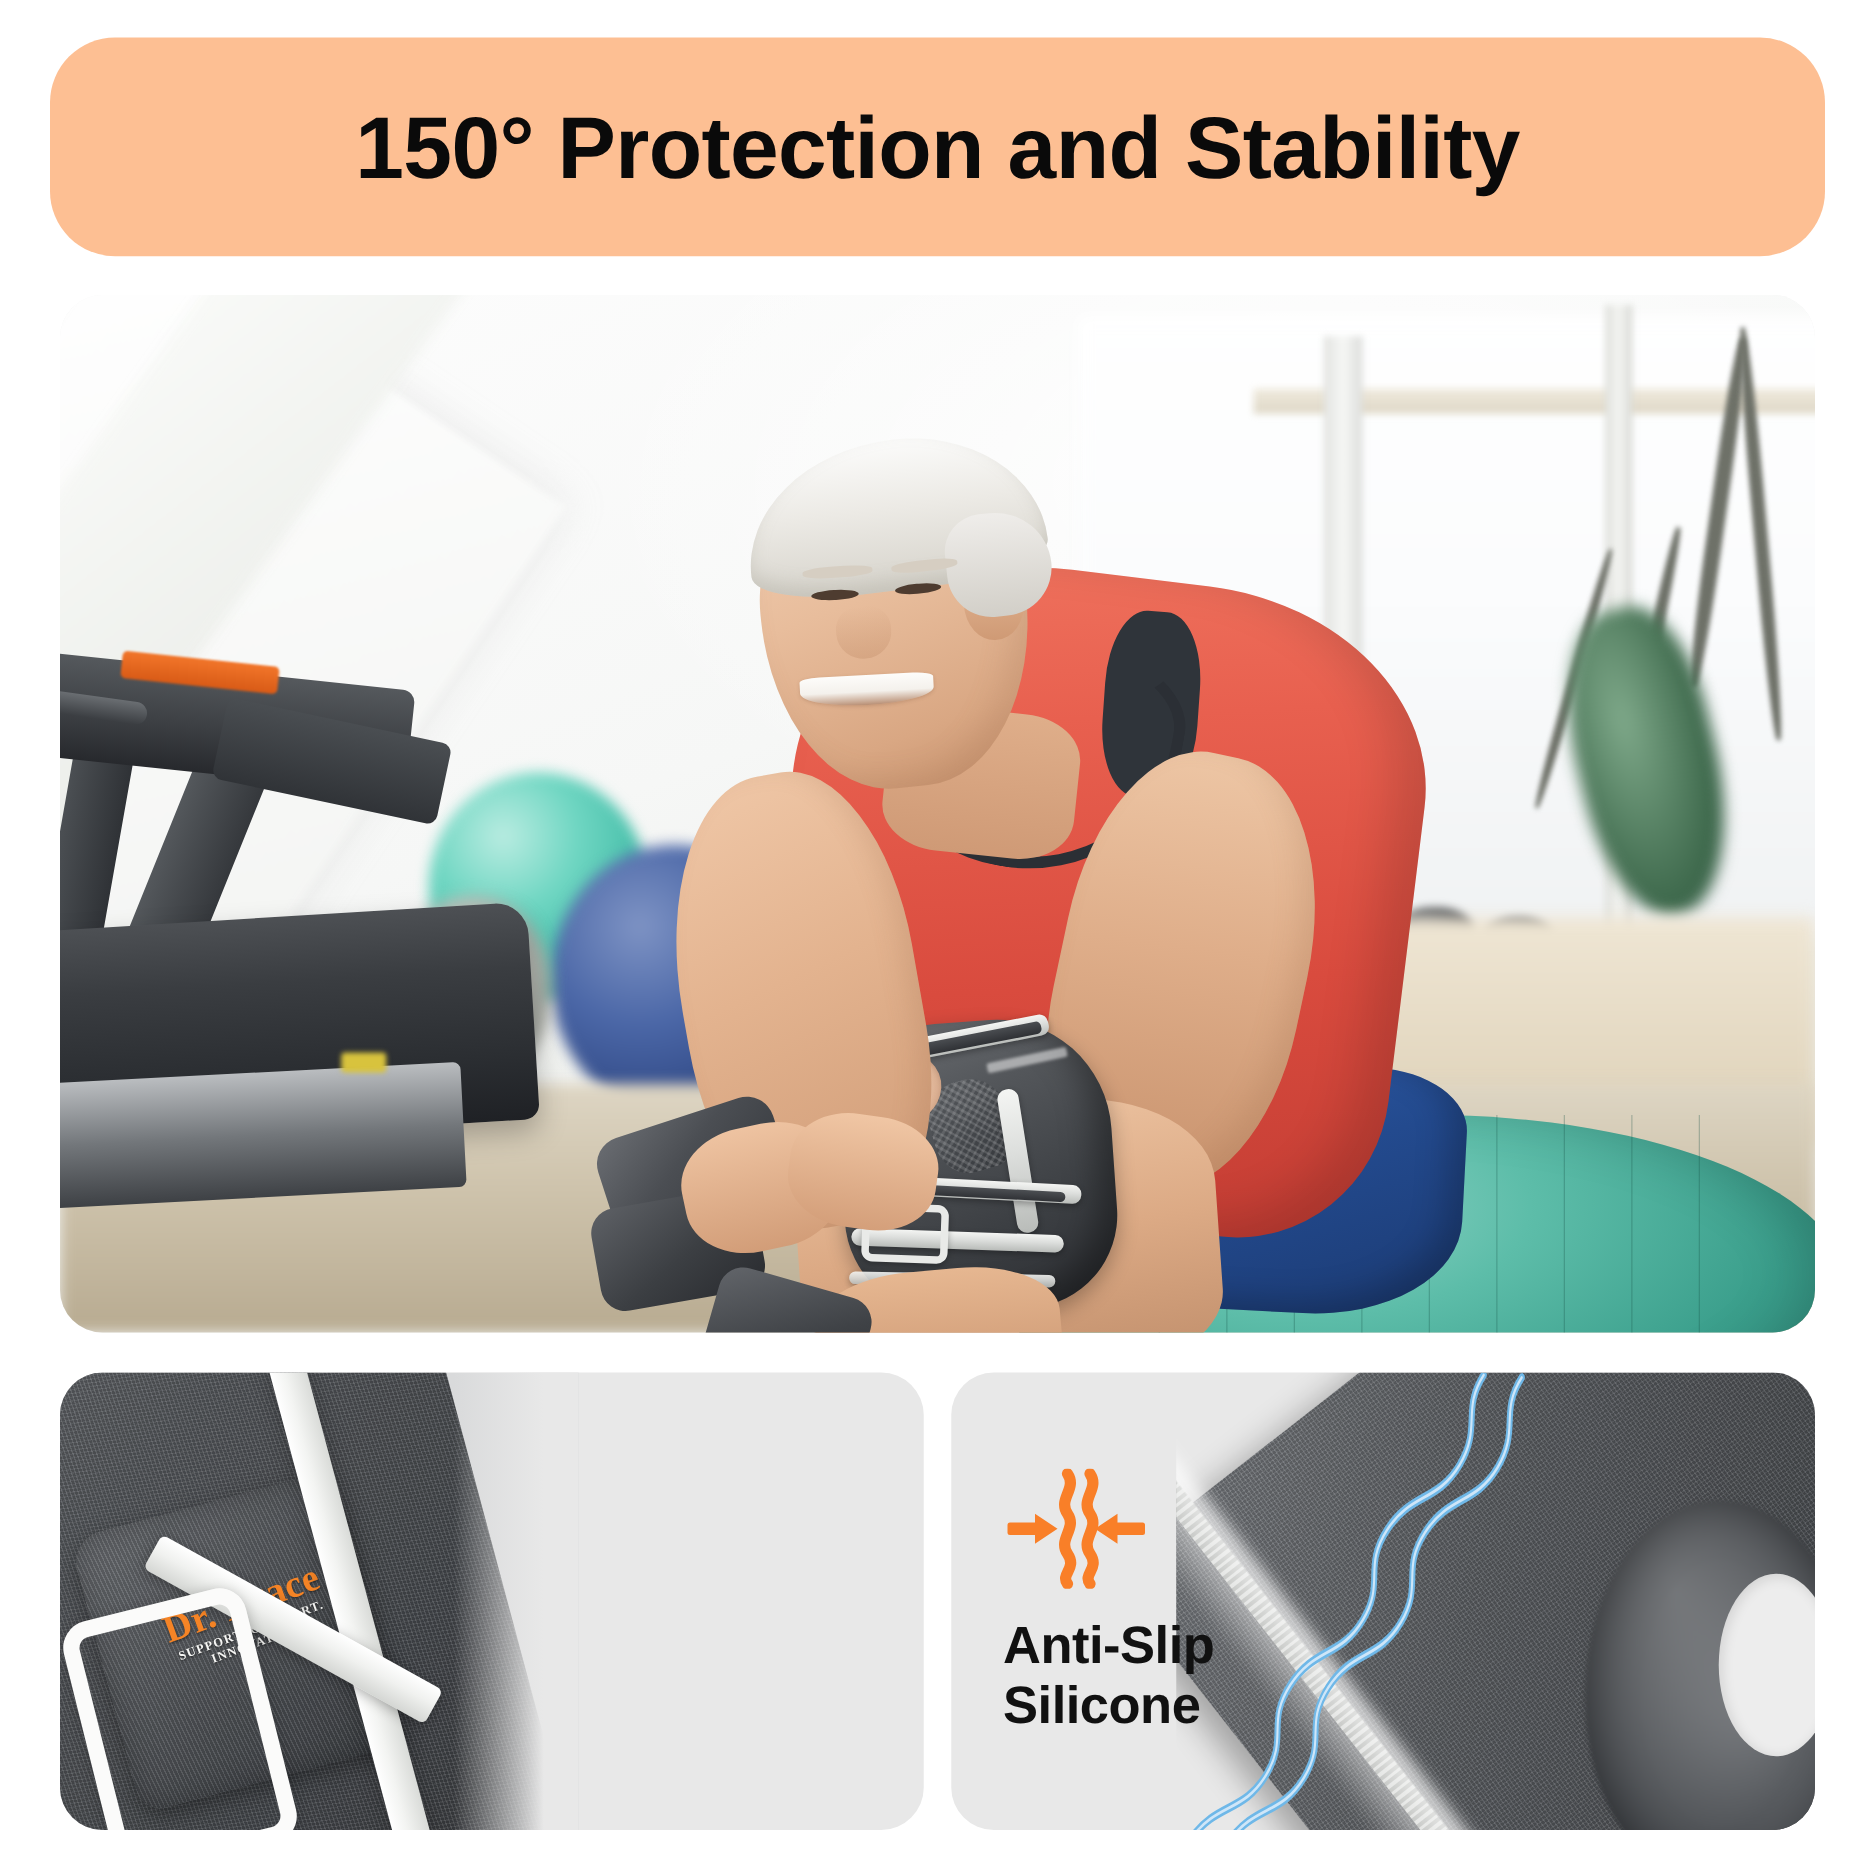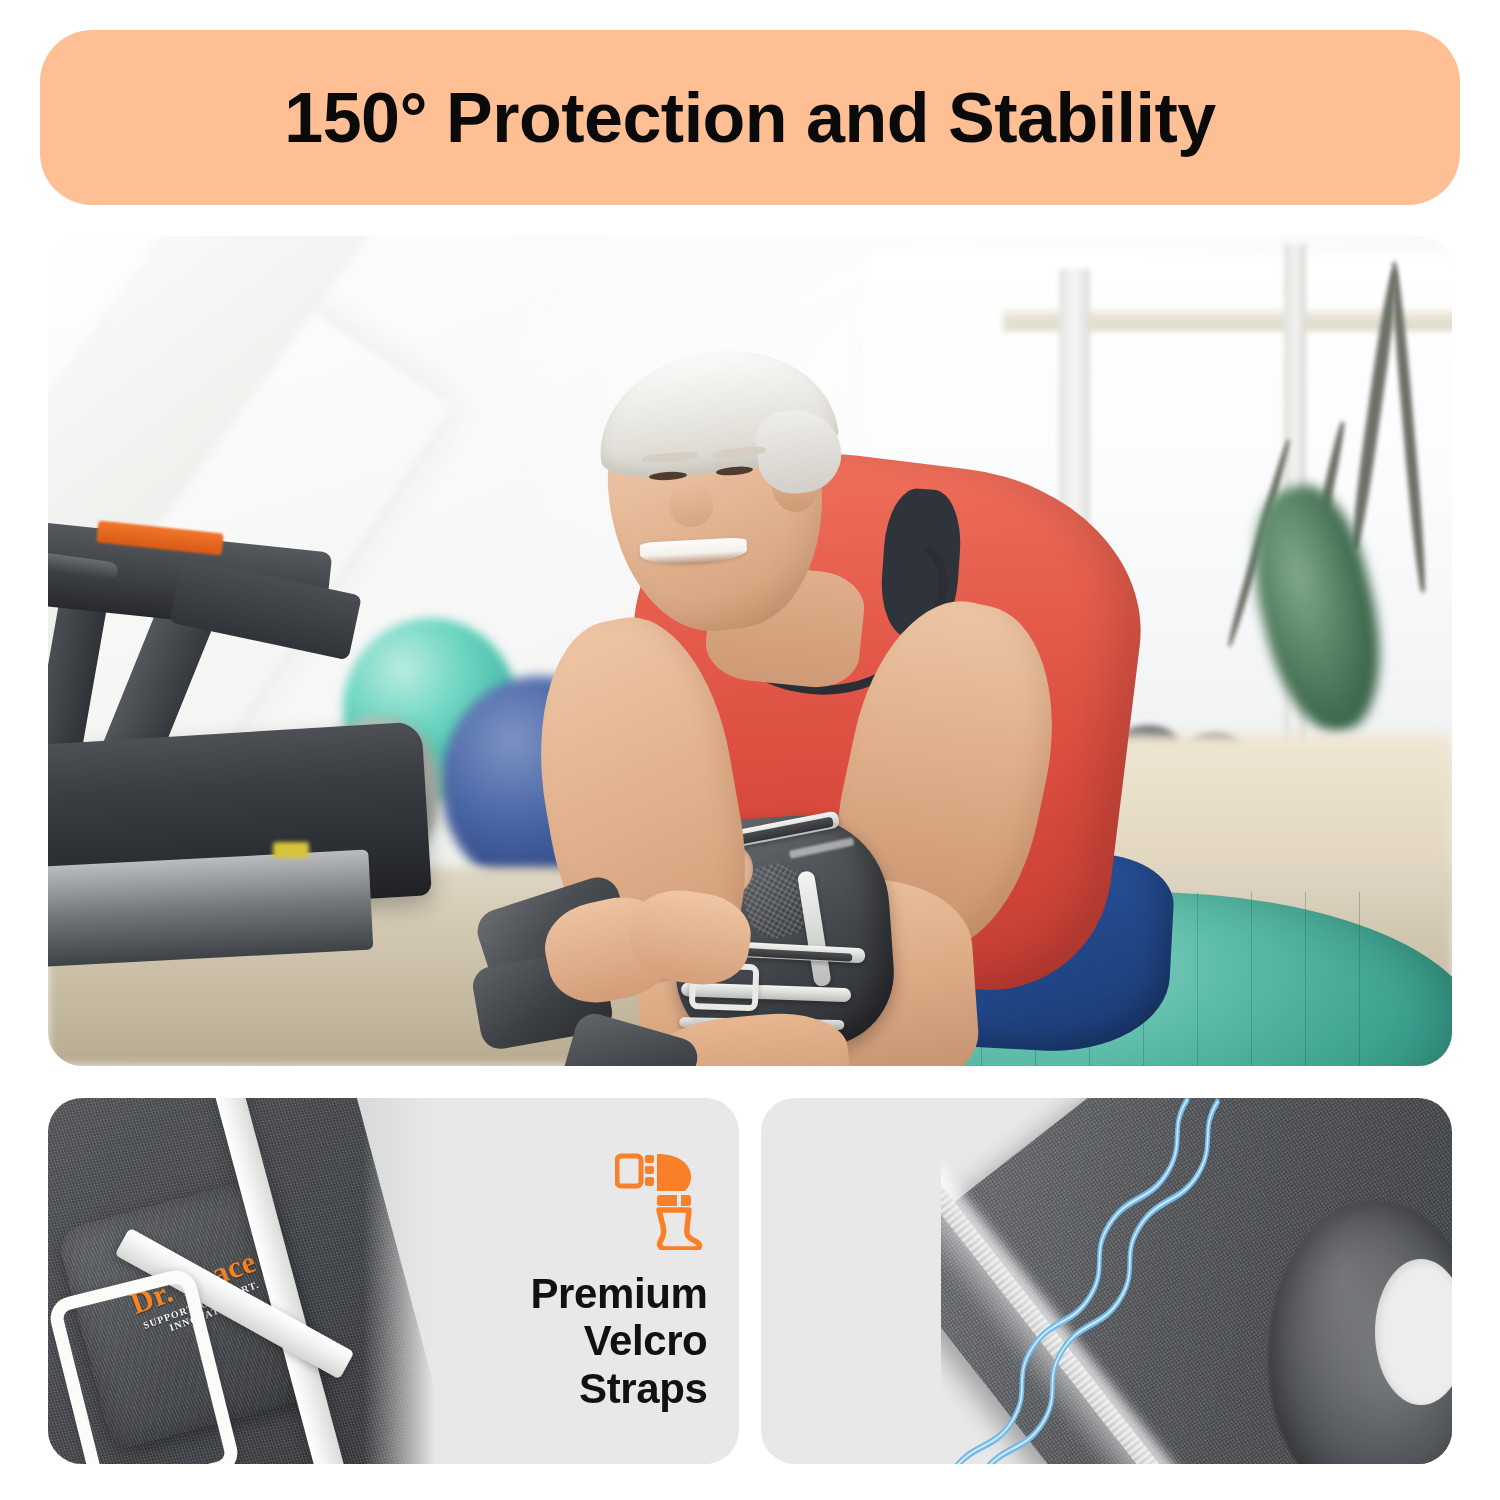--- a/index.html
+++ b/index.html
@@ -892,45 +892,20 @@
       <div class="logo-wrap">
         <div class="logo-brand">Dr. Brace</div>
         <div class="logo-tagline">SUPPORT. COMFORT. INNOVATION</div>
       </div>
       <div class="white-strap-long"></div>
       <div class="white-strap-diag"></div>
       <div class="white-strap-loop"></div>
       <div class="panel-fade-left"></div>
     </div>
 
-    <div class="panel-text-right">
-      <div class="icon-slot">
-        <svg width="92" height="100" viewBox="0 0 92 100" aria-hidden="true">
-          <g fill="#F97F28">
-
-            <rect x="2" y="6" width="24" height="30" rx="4" fill="none" stroke="#F97F28" stroke-width="5"></rect>
-
-            <rect x="30" y="5" width="9" height="8" rx="2"></rect>
-            <rect x="30" y="16" width="9" height="8" rx="2"></rect>
-            <rect x="30" y="27" width="9" height="9" rx="2"></rect>
-
-            <path d="M42 4 C64 4 76 14 76 27 C76 33 73 38 70 41 L42 41 Z"></path>
-
-            <rect x="42" y="45" width="34" height="11" rx="3"></rect>
-            <rect x="62" y="45" width="4" height="11" fill="#E8E8E8"></rect>
-
-            <path d="M44 60 L74 60 L72 78 C71 86 74 88 80 91 C86 94 86 99 79 99 L52 99
-                     C45 99 43 95 46 90 C49 85 49 82 48 76 Z" fill="none" stroke="#F97F28" stroke-width="5.5" stroke-linejoin="round"></path>
-          </g>
-        </svg>
-      </div>
-      <div class="feat-label">Premium</div>
-      <div class="feat-label">Velcro</div>
-      <div class="feat-label">Straps</div>
-    </div>
   </div>
 
   <div class="feat-panel">
     <div class="panel-photo-right">
       <div class="silicone-fabric"></div>
       <div class="silicone-edge"></div>
       <div class="silicone-glow"></div>
       <div class="knee-bump"></div>
       <div class="knee-hole"></div>
       <svg class="wave-svg" viewBox="0 0 740 366" preserveAspectRatio="none" aria-hidden="true">
@@ -942,15 +917,36 @@
         </g>
         <g fill="none" stroke="#CFE6F8" stroke-width="2.4" stroke-linecap="round">
           <path d="M18 372 C48 344 78 352 104 322 C130 292 104 280 132 250 C160 220 190 228 216 198
                    C242 168 216 156 244 126 C272 96 302 104 328 74 C354 44 330 30 356 2"></path>
           <path d="M62 374 C92 346 122 354 148 324 C174 294 148 282 176 252 C204 222 234 230 260 200
                    C286 170 260 158 288 128 C316 98 346 106 372 76 C398 46 374 32 400 4"></path>
         </g>
       </svg>
     </div>
 
+    <div class="panel-text-left">
+      <div class="icon-slot">
+        <svg width="118" height="96" viewBox="0 0 118 96" aria-hidden="true">
+
+          <g fill="#F97F28">
+            <rect x="4" y="43" width="24" height="10" rx="2"></rect>
+            <polygon points="26,36 44,48 26,60"></polygon>
+
+            <rect x="90" y="43" width="24" height="10" rx="2"></rect>
+            <polygon points="92,36 74,48 92,60"></polygon>
+          </g>
+
+          <g fill="none" stroke="#F97F28" stroke-width="9" stroke-linecap="round">
+            <path d="M52 4 C60 16 44 24 52 36 C60 48 44 56 52 68 C60 80 46 84 52 92"></path>
+            <path d="M70 4 C78 16 62 24 70 36 C78 48 62 56 70 68 C78 80 64 84 70 92"></path>
+          </g>
+        </svg>
+      </div>
+      <div class="feat-label">Anti-Slip</div>
+      <div class="feat-label">Silicone</div>
+    </div>
   </div>
 
 </div>
 
 </body></html>

